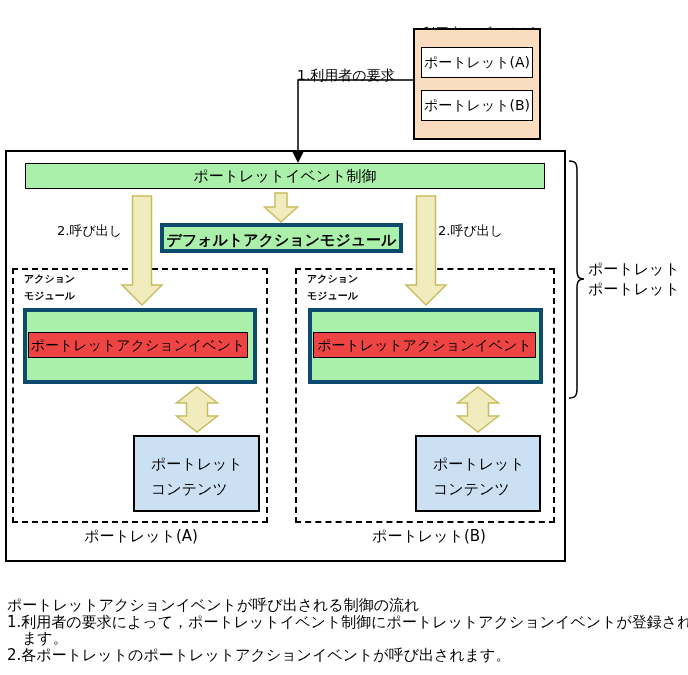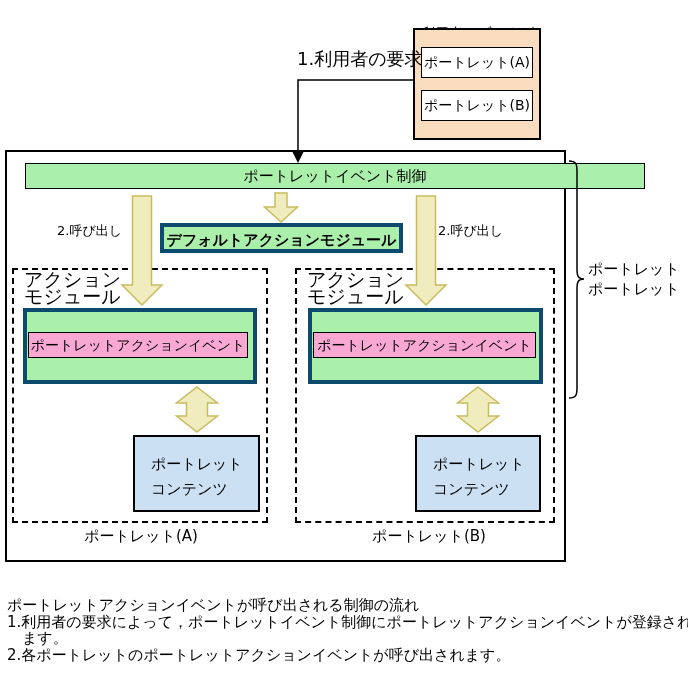--- a/index.html
+++ b/index.html
@@ -15,28 +15,28 @@
   .browser-portlet{background:#fff;border:1px solid #000;text-align:center;
     font-size:14px;line-height:29px;white-space:nowrap;}
   
   .fw-label{font-family:"DejaVu Sans Mono",monospace;font-size:14px;white-space:nowrap;}
   .fw-box{border:2px solid #000;background:transparent;}
   .green-bar{background:var(--module_fill);border:1px solid #000;text-align:center;
     font-size:15px;line-height:24px;}
   .green-box{background:var(--module_fill);border:4px solid #0c4a6e;text-align:center;
     font-size:15px;line-height:26px;font-weight:bold;}
   .dashed-box{border:2px dashed #000;}
-  .module-label{font-size:19px;line-height:16.5px;white-space:nowrap;}
-  .event-inner{background:#f9a8d4;border:1px solid #000;text-align:center;
+  .module-label{font-size:10px;line-height:16.5px;white-space:nowrap;font-weight:bold;}
+  .event-inner{background:#ef4444;border:1px solid #000;text-align:center;
     font-size:14px;line-height:24px;white-space:nowrap;}
   .content-box{background:var(--content_fill);border:2px solid #000;
     font-size:15px;line-height:25px;padding:15px 0 0 16px;white-space:nowrap;}
   .caption{font-size:15px;white-space:nowrap;transform:translateX(-50%);}
   .call-label{font-size:13px;white-space:nowrap;}
-  .req-label{font-size:18px;white-space:nowrap;}
+  .req-label{font-size:14px;white-space:nowrap;margin-top:20px;}
   .brace-label{font-size:15px;line-height:20px;white-space:nowrap;}
   .notes{font-size:15px;line-height:16.5px;white-space:nowrap;}
   .notes .indent{padding-left:15px;}
   
   #overlay{position:absolute;left:0;top:0;pointer-events:none;}
   .flow-line{fill:none;stroke:#000;stroke-width:1.5;}
   .flow-head{fill:#000;stroke:none;}
   .arrow{fill:var(--arrow_fill);stroke:var(--arrow_stroke);stroke-width:1.5;}
   .brace{fill:none;stroke:#000;stroke-width:1.5;}
 </style>
@@ -50,21 +50,21 @@
   <div class="box browser-box" style="left:413px;top:28px;width:128px;height:112px;">
     <div class="box browser-portlet" style="left:6px;top:17px;width:112px;height:31px;">ポートレット(A)</div>
     <div class="box browser-portlet" style="left:6px;top:60px;width:112px;height:31px;">ポートレット(B)</div>
   </div>
 
   <div class="abs req-label" style="left:297px;top:47px;">1.利用者の要求</div>
 
 
   <div class="box fw-box" style="left:5px;top:150px;width:561px;height:412px;"></div>
 
-  <div class="box green-bar" style="left:25px;top:163px;width:620px;height:26px;">ポートレットイベント制御</div>
+  <div class="box green-bar" style="left:25px;top:163px;width:520px;height:26px;">ポートレットイベント制御</div>
 
   <div class="box green-box" style="left:160px;top:223px;width:243px;height:30px;line-height:26px;">デフォルトアクションモジュール</div>
 
   <div class="abs call-label" style="left:57px;top:222px;">2.呼び出し</div>
   <div class="abs call-label" style="left:438px;top:222px;">2.呼び出し</div>
 
   <div class="box dashed-box" style="left:12px;top:268px;width:256px;height:255px;"></div>
   <div class="abs module-label" style="left:24px;top:271px;">
     <div>アクション</div>
     <div>モジュール</div>

